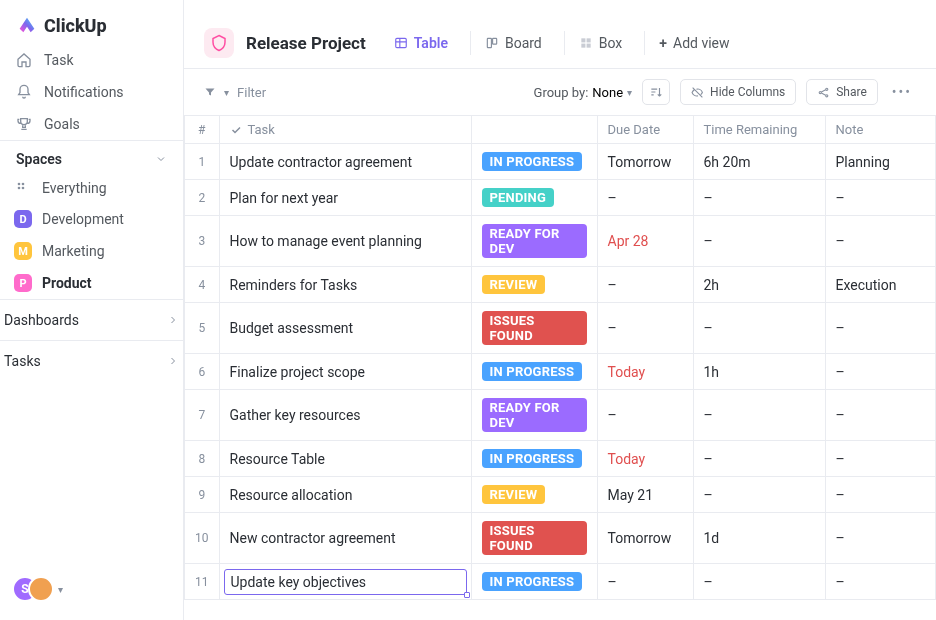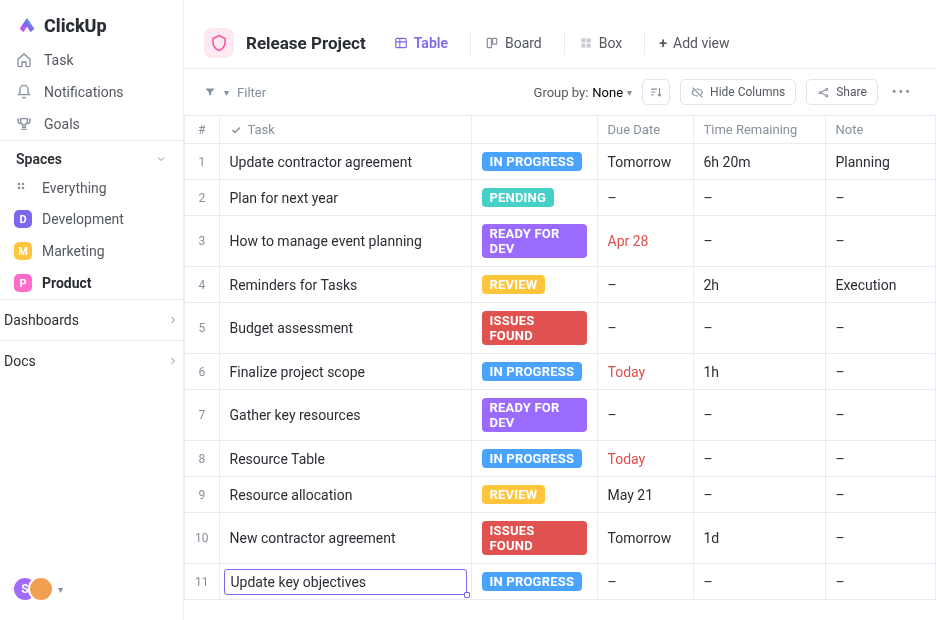--- a/index.html
+++ b/index.html
@@ -140,21 +140,21 @@
 
   <div class="collapsible">
     <span>Dashboards</span>
     <span>
       <svg width="12" height="12" viewBox="0 0 24 24" fill="none" stroke="#87909e" stroke-width="2">
           <path d="M9 6l6 6-6 6"></path>
         </svg>
     </span>
   </div>
   <div class="collapsible">
-    <span>Docs</span>
+    <span>Tasks</span>
     <span>
       <svg width="12" height="12" viewBox="0 0 24 24" fill="none" stroke="#87909e" stroke-width="2">
           <path d="M9 6l6 6-6 6"></path>
         </svg>
     </span>
   </div>
 
   <div class="avatar-stack">
     <div id="avatars" style="display: flex;">
         <div class="avatar" style="background: rgb(160, 107, 255);">S</div>

